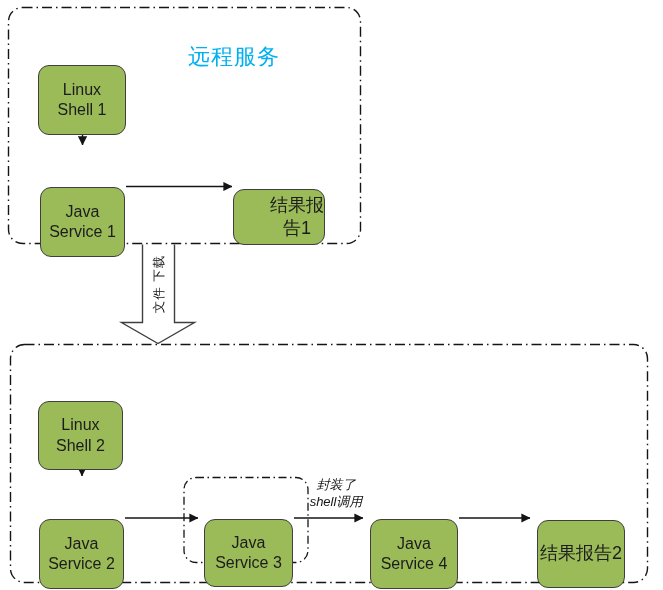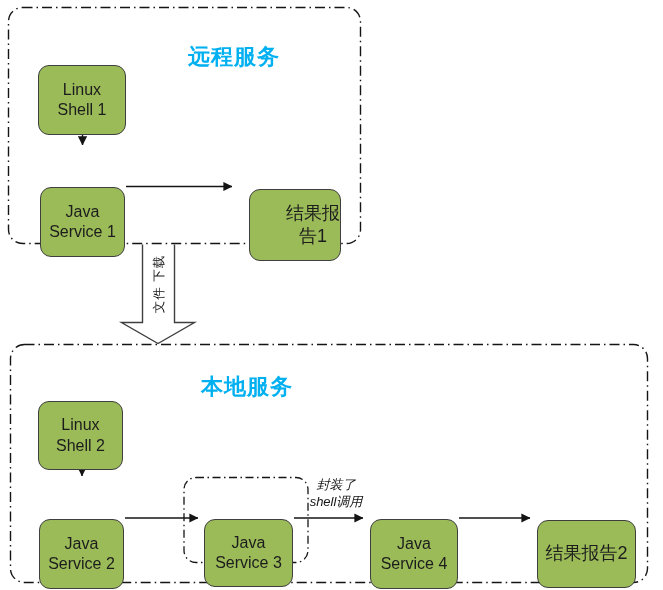--- a/index.html
+++ b/index.html
@@ -51,21 +51,21 @@
     color:#1c1c1c;
     font-size:16px;line-height:1.28;
     box-sizing:border-box;
     margin-top:36px;
   }
   .node span{white-space:pre-line;}
   .node.cjk{font-size:18px;}
   .group-title{
     position:absolute;
     color:var(--title-color);
-    font-weight:bold;
+    font-weight:normal;
     font-size:22px;
     letter-spacing:1px;
     white-space:nowrap;
   }
   .note{
     position:absolute;
     font-size:13px;line-height:1.28;
     color:#141414;
     text-align:center;
     white-space:pre-line;
@@ -102,31 +102,30 @@
 
     <line class="connector" x1="82.5" y1="100" x2="82.5" y2="145" marker-end="url(#arrowhead)"></line>
     <line class="connector" x1="126" y1="186.5" x2="232" y2="186.5" marker-end="url(#arrowhead)"></line>
     <line class="connector" x1="82" y1="435" x2="82" y2="476" marker-end="url(#arrowhead)"></line>
     <line class="connector" x1="125" y1="518" x2="198" y2="518" marker-end="url(#arrowhead)"></line>
     <line class="connector" x1="294" y1="518" x2="363" y2="518" marker-end="url(#arrowhead)"></line>
     <line class="connector" x1="459" y1="518" x2="530" y2="518" marker-end="url(#arrowhead)"></line>
   </svg>
 
   <div class="group-title" style="left:188px;top:42px;">远程服务</div>
-  <div class="group-title" style="left:201px;top:372px;">本地服务</div>
 
   <div class="node" style="left:38px;top:29px;width:88px;height:70px;">
     <span>Linux
 Shell 1</span>
   </div>
   <div class="node" style="left:40px;top:151px;width:85px;height:70px;">
     <span>Java
 Service 1</span>
   </div>
-  <div class="node cjk" style="left:249px;top:153px;width:92px;height:72px;padding-left:36px;">
+  <div class="node cjk" style="left:233px;top:153px;width:92px;height:56px;padding-left:36px;">
     <span>结果报告1</span>
   </div>
 
   <div class="vlabel" style="left:123px;top:276px;width:71px;height:16px;">文件 下载</div>
 
   <div class="node" style="left:38px;top:365px;width:85px;height:69px;">
     <span>Linux
 Shell 2</span>
   </div>
   <div class="node" style="left:39px;top:483px;width:85px;height:70px;">
@@ -134,20 +133,20 @@
 Service 2</span>
   </div>
   <div class="node" style="left:204px;top:483px;width:89px;height:68px;">
     <span>Java
 Service 3</span>
   </div>
   <div class="node" style="left:370px;top:483px;width:88px;height:70px;">
     <span>Java
 Service 4</span>
   </div>
-  <div class="node cjk" style="left:537px;top:484px;width:99px;height:68px;">
+  <div class="node cjk" style="left:537px;top:484px;width:88px;height:68px;">
     <span>结果报告2</span>
   </div>
 
   <div class="note" style="left:302px;top:477px;width:68px;">封装了
 shell调用</div>
 
 </div>
 
 </body></html>

